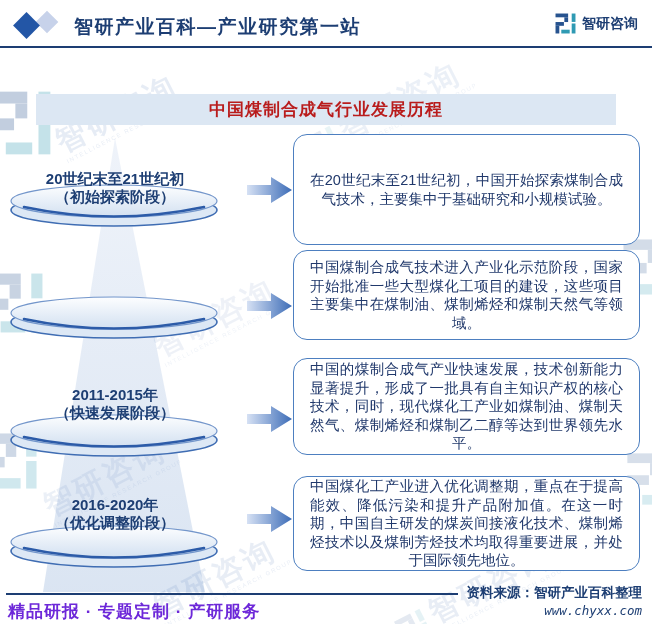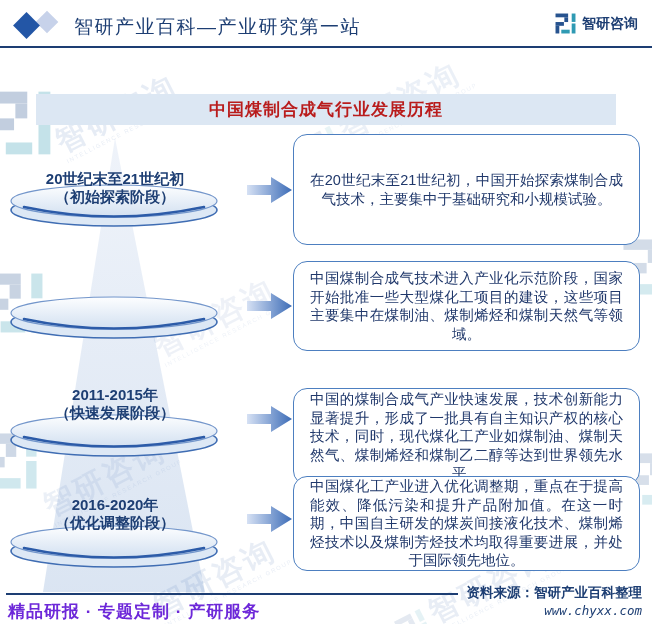--- a/index.html
+++ b/index.html
@@ -1,21 +1,21 @@
 <!DOCTYPE html>
 <html><head>
 <meta charset="utf-8">
 <style>
   html,body{margin:0;padding:0;background:#fff;}
   .page{position:relative;width:652px;height:624px;background:#ffffff;overflow:hidden;
         font-family:"Liberation Sans",sans-serif;}
 
   
   .hdr-icon{position:absolute;left:10px;top:9px;z-index:5;}
-  .hdr-title{position:absolute;left:74px;top:14px;font-size:19px;font-weight:normal;
+  .hdr-title{position:absolute;left:74px;top:14px;font-size:19px;font-weight:bold;
              color:#1d3e73;letter-spacing:1.5px;z-index:5;}
   .brand{position:absolute;right:14px;top:13px;display:flex;align-items:center;gap:6px;z-index:5;}
   .brand-text{font-size:14px;font-weight:bold;color:#1d3e73;}
   .hdr-rule{position:absolute;left:0;top:46px;width:652px;height:2px;background:#1d3e73;z-index:5;}
 
   
   .title-bar{position:absolute;left:36px;top:60px;width:580px;height:31px;background:#dce7f3;
              display:flex;align-items:center;justify-content:center;font-size:17px;font-weight:bold;
              color:#b91c1c;letter-spacing:1px;z-index:3;margin-top:34px;}
 
@@ -25,22 +25,22 @@
   
   .stage-label{position:absolute;left:10px;width:210px;text-align:center;font-weight:bold;
                color:#1d3e73;font-size:15px;line-height:18px;z-index:4;}
   .lbl0{top:170px}.lbl1{top:268px}.lbl2{top:386px}.lbl3{top:496px}
   .disc{position:absolute;left:8px;z-index:3;}
   .disc0{top:182px}.disc1{top:294px}.disc2{top:412px}.disc3{top:523px}
   .arrow{position:absolute;left:247px;z-index:3;}
   .arr0{top:174px}.arr1{top:290px}.arr2{top:403px}.arr3{top:503px}
   .desc-box{position:absolute;left:293px;width:347px;background:#ffffff;border:1.6px solid #4d7fc0;
             border-radius:14px;display:flex;align-items:center;z-index:3;box-sizing:border-box;}
-  .box0{top:134px;height:111px}.box1{top:261px;height:90px}
-  .box2{top:388px;height:97px}.box3{top:476px;height:95px}
+  .box0{top:134px;height:111px}.box1{top:250px;height:90px}
+  .box2{top:358px;height:97px}.box3{top:476px;height:95px}
   .desc-box p{margin:4px;padding:2px 12px;width:100%;font-size:14.5px;line-height:18.5px;
               color:#20386b;text-align:justify;text-align-last:center;}
 
   
   .foot-rule{position:absolute;left:6px;top:593px;width:452px;height:2px;background:#1d3e73;z-index:4;}
   .foot-services{position:absolute;left:8px;top:600px;font-size:17px;font-weight:bold;
                  color:#6d28d9;z-index:4;letter-spacing:1px;}
   .foot-source{position:absolute;right:10px;top:584px;font-size:13.5px;font-weight:bold;
                color:#1d3e73;z-index:4;}
   .foot-site{position:absolute;right:10px;top:603px;font-size:12.5px;color:#1d3e73;z-index:4;

